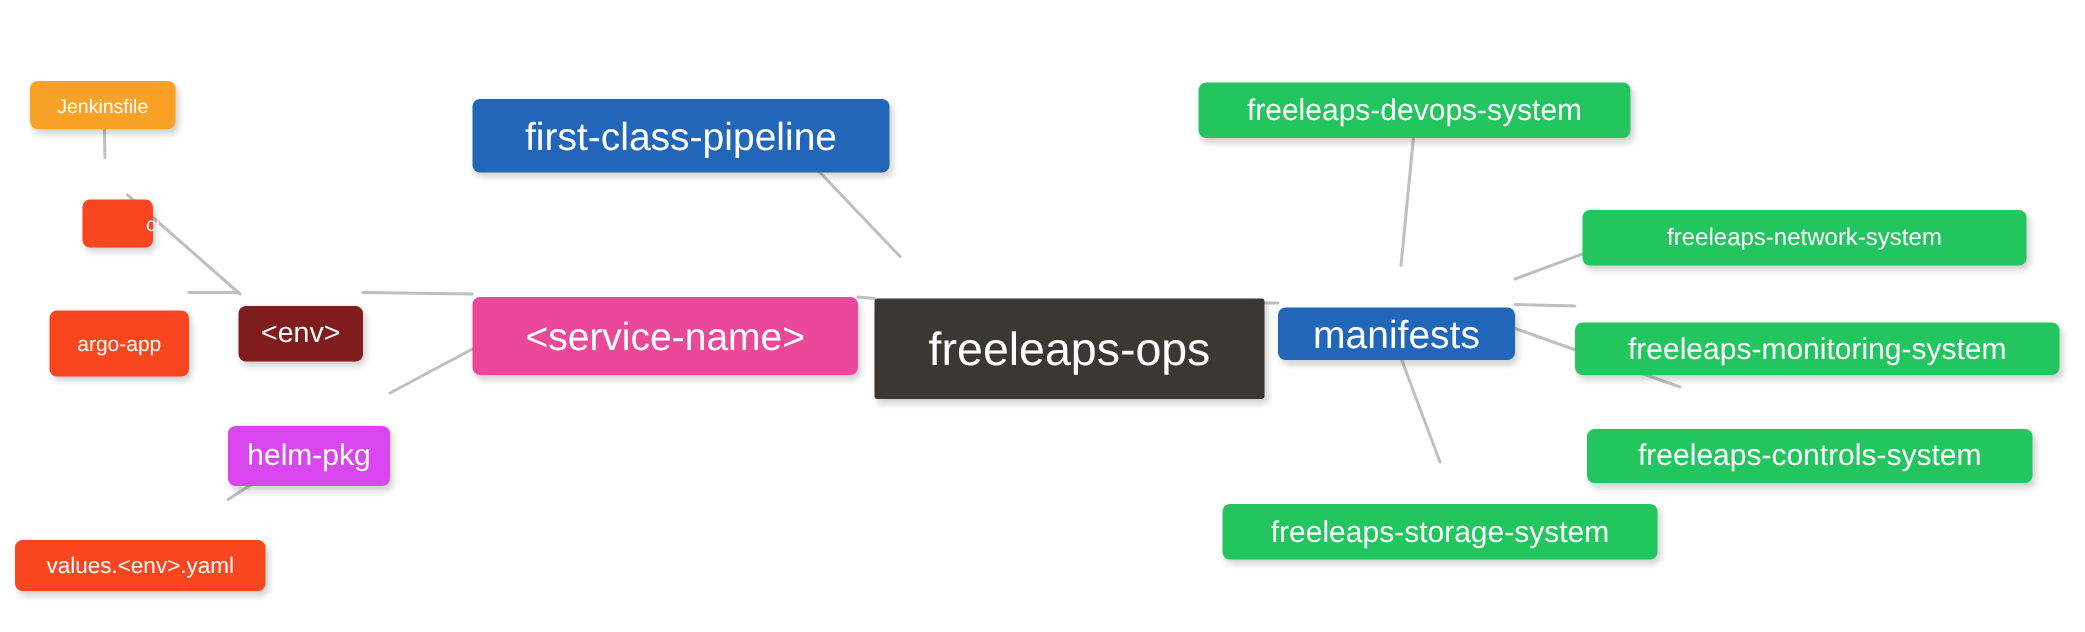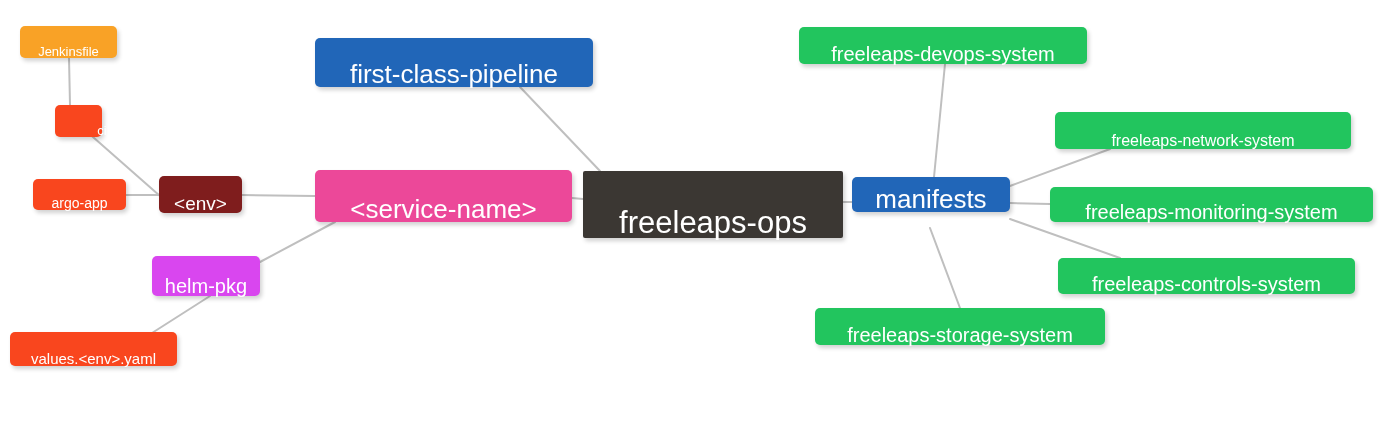--- a/index.html
+++ b/index.html
@@ -28,29 +28,30 @@
     left: 0;
     top: 0;
     width: 1390px;
     height: 421px;
     pointer-events: none;
   }
   .node {
     position: absolute;
     box-sizing: border-box;
     display: flex;
-    align-items: flex-end;
+    align-items: center;
     justify-content: center;
     color: #ffffff;
     border-radius: 5px;
     white-space: nowrap;
     line-height: 1;
     letter-spacing: 0px;
     box-shadow: 2px 3px 4px rgba(0,0,0,0.18);
     user-select: none;
+    margin-top: 28px;
   }
   .node.square {
     border-radius: 2px;
   }
   .node-label {
     display: block;
     white-space: nowrap;
   }
 </style>
 </head>
@@ -73,21 +74,21 @@
       <path d="M 1010 219 L 1120 258" stroke="#bfbfbf" stroke-width="2" fill="none" stroke-linecap="round"></path>
       <path d="M 930 228 L 960 308" stroke="#bfbfbf" stroke-width="2" fill="none" stroke-linecap="round"></path>
     </svg>
   <div id="node-layer">
       <div class="node" style="left: 20px; top: 26px; width: 97px; height: 32px; background: rgb(249, 162, 38); font-size: 13px;">
         <span class="node-label">Jenkinsfile</span>
       </div>
       <div class="node" style="left: 55px; top: 105px; width: 30px; height: 32px; background: rgb(249, 70, 30); font-size: 13px; padding-left: 47px;">
         <span class="node-label">ci</span>
       </div>
-      <div class="node" style="left: 33px; top: 179px; width: 93px; height: 31px; background: rgb(249, 70, 30); font-size: 14px;">
+      <div class="node" style="left: 33px; top: 179px; width: 93px; height: 44px; background: rgb(249, 70, 30); font-size: 14px;">
         <span class="node-label">argo-app</span>
       </div>
       <div class="node" style="left: 159px; top: 176px; width: 83px; height: 37px; background: #7f1d1d; font-size: 19px;">
         <span class="node-label">&lt;env&gt;</span>
       </div>
       <div class="node" style="left: 152px; top: 256px; width: 108px; height: 40px; background: #d946ef; font-size: 20px;">
         <span class="node-label">helm-pkg</span>
       </div>
       <div class="node" style="left: 10px; top: 332px; width: 167px; height: 34px; background: rgb(249, 70, 30); font-size: 15px;">
         <span class="node-label">values.&lt;env&gt;.yaml</span>

